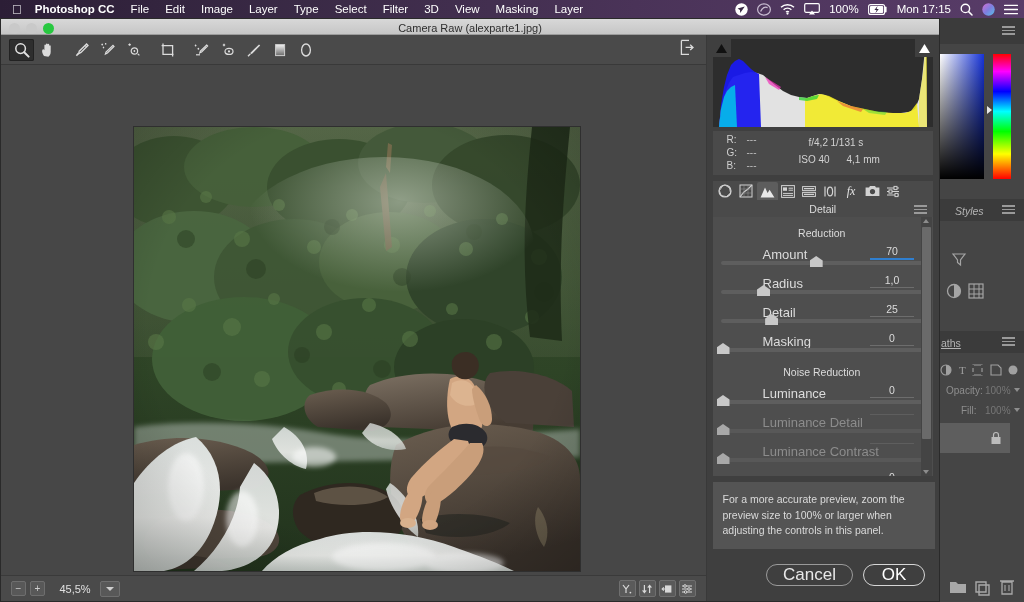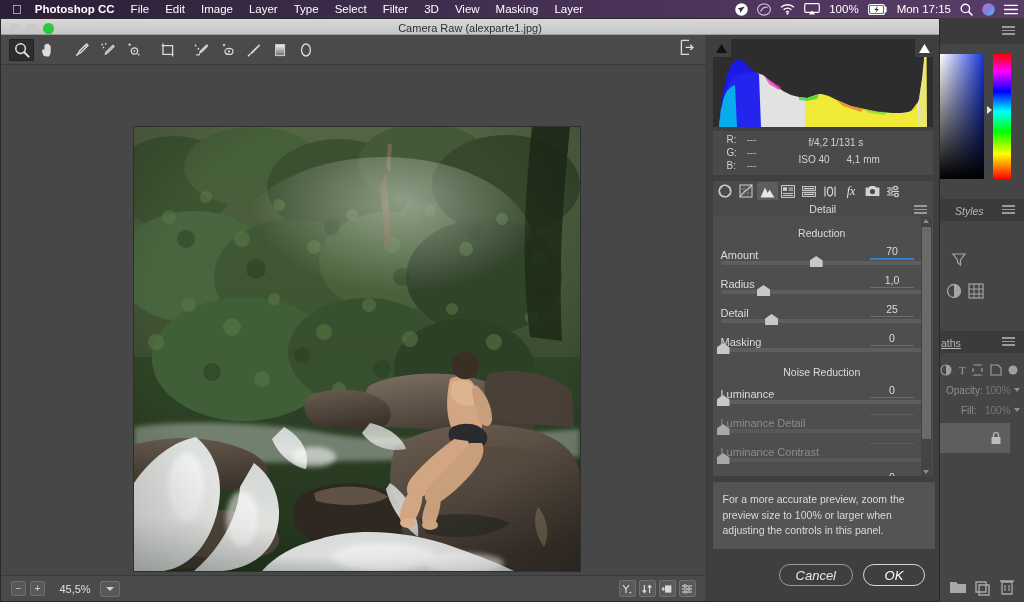--- a/index.html
+++ b/index.html
@@ -117,21 +117,21 @@
     height:16px; margin:0 6px; background:#4a4a4a; position:relative; flex:none;
     display:flex; align-items:center; justify-content:center;
   }
   #panel-title { font-size:10.5px; color:#dcdcdc; }
   #panel-scroll {
     flex:1; margin:0 6px; background:#4e4e4e; position:relative; overflow:hidden; min-height:0;
   }
   #panel-inner { padding:6px 10px 0 8px; position:relative; }
   .sec-title { text-align:center; font-size:10.5px; color:#dcdcdc; margin:4px 0 6px 0; }
   .sl-row { position:relative; height:12px; margin-bottom:1px; }
-  .sl-lbl { font-size:11px; color:#dcdcdc; }
+  .sl-lbl { font-size:13px; color:#dcdcdc;margin-left:42px; }
   .sl-lbl.dis { color:#8c8c8c;text-align:right; }
   .sl-val {
     position:absolute; right:9px; top:0; font-size:10.5px; color:#dcdcdc;
     width:44px; text-align:center; border-bottom:1px solid #6d6d6d; padding-bottom:1px;
   }
   .sl-val.active { border-bottom-color:#2f7fd0; border-bottom-width:2px; }
   .sl-val.dis { color:#8c8c8c; border-bottom-color:#5e5e5e; }
   .sl-track { position:relative; height:4px; background:#5e5e5e; border-radius:2px; margin:4px 0 9px 0; }
   .sl-track.dis { background:#585858; }
   .sl-thumb {
@@ -144,21 +144,21 @@
   #vthumb { position:absolute; left:1px; width:9px; background:#6a6a6a; border-radius:1px; }
   .sc-arr { position:absolute; left:2px; width:0;height:0;border-left:3.5px solid transparent;border-right:3.5px solid transparent; }
   #note {
     margin:6px 4px 0 6px; background:#545454; padding:10px 10px;
     font-size:10.5px; color:#dadada; line-height:1.5; flex:none;
   }
   #btnrow { height:52px; display:flex; align-items:center; justify-content:flex-end; padding-right:14px; gap:10px; flex:none; }
   .pill {
     min-width:62px; height:22px; padding:0 16px; border-radius:11px;
     background:transparent; border:1px solid #9a9a9a; color:#e8e8e8;
-    font-size:13px; display:flex; align-items:center; justify-content:center;font-style:italic;
+    font-size:17px; display:flex; align-items:center; justify-content:center;
   }
   .pill.primary { border-color:#d6d6d6; color:#ffffff; }
 </style>
 </head>
 <body>
 
 <div id="root">
 
   <div id="ps-back">
 

